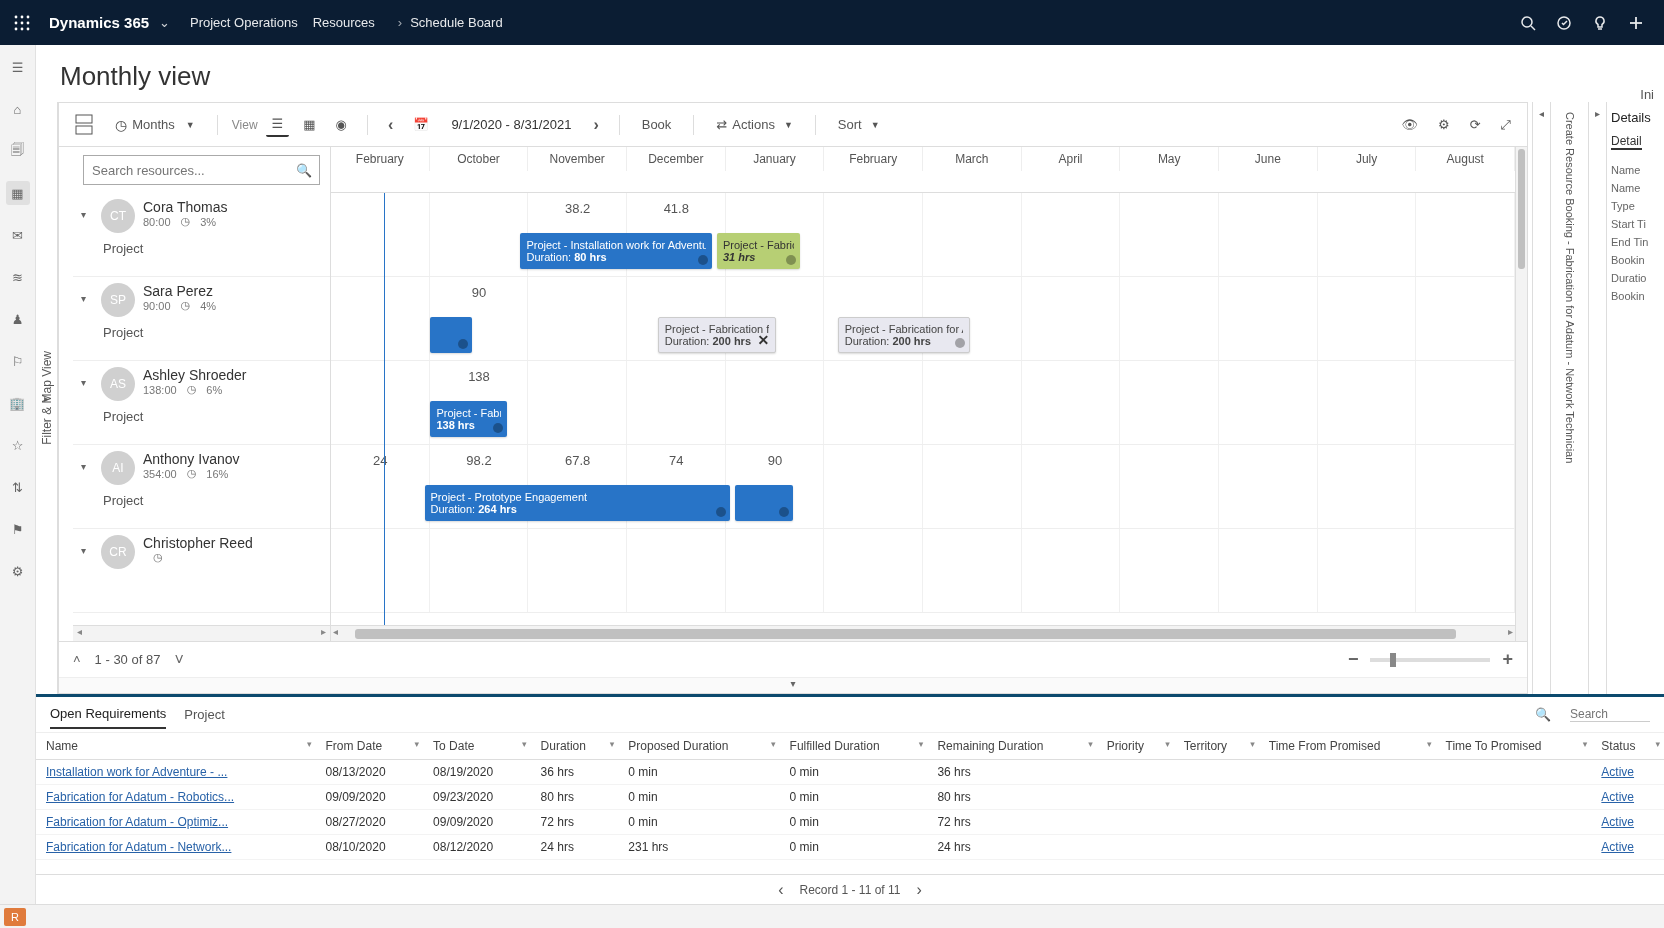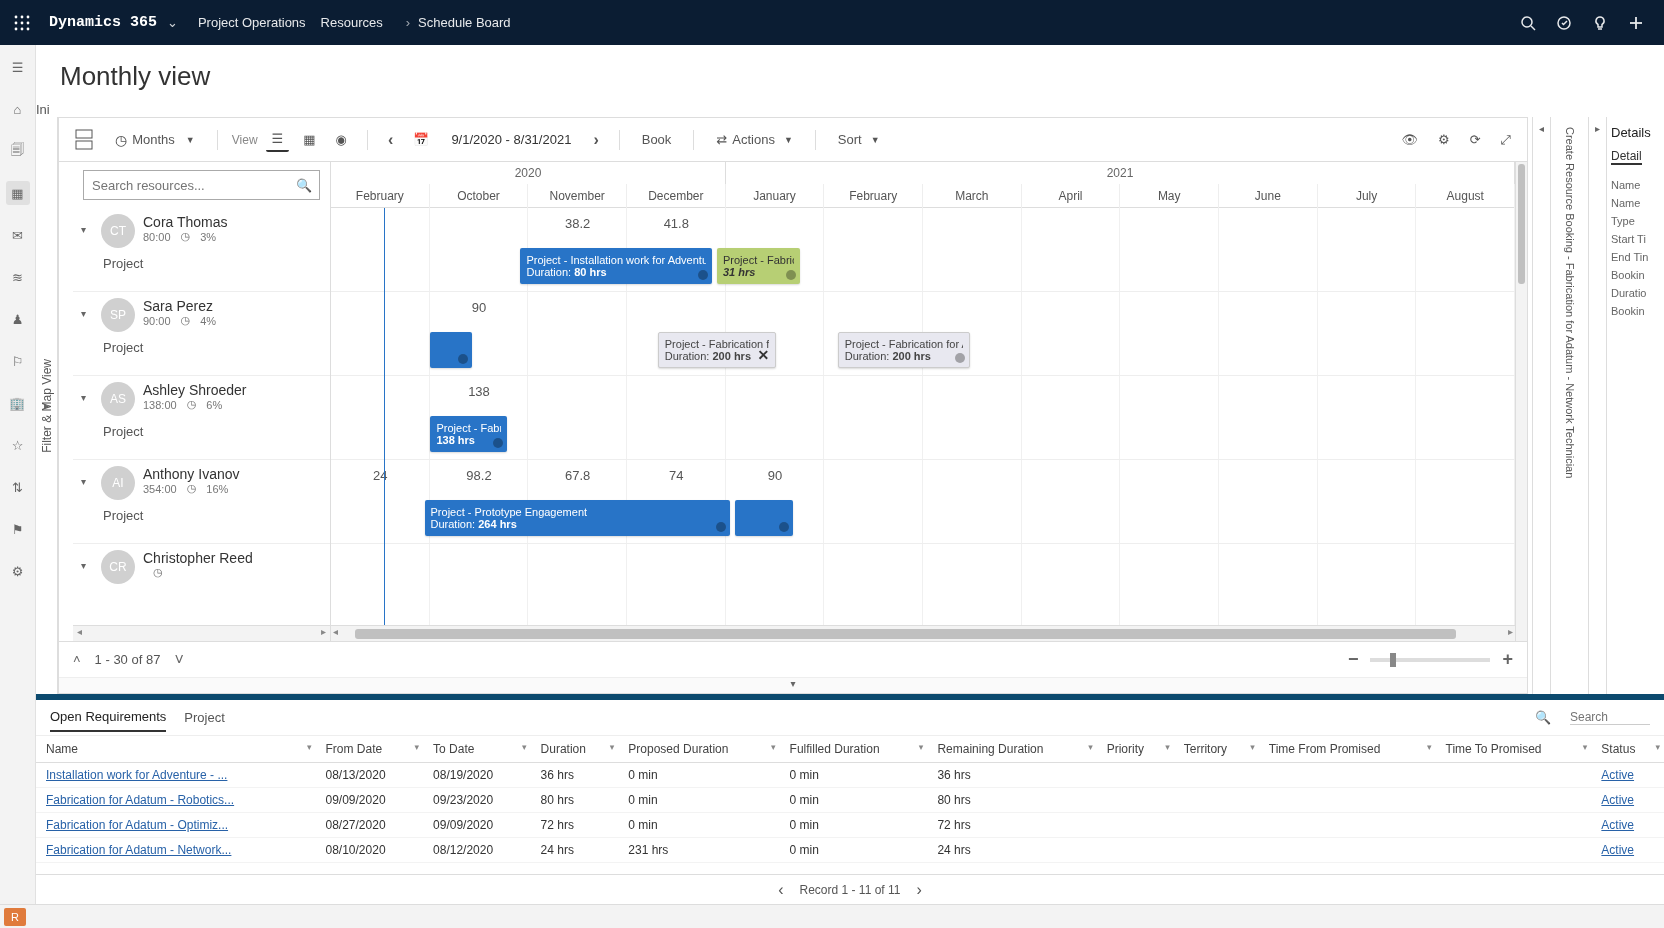--- a/index.html
+++ b/index.html
@@ -1,21 +1,21 @@
 <!DOCTYPE html>
 <html><head>
 <meta charset="utf-8">
 <style>
 * { box-sizing: border-box; margin: 0; padding: 0; font-family: "Segoe UI", Arial, sans-serif; }
 body { width: 1664px; height: 928px; overflow: hidden; background: #fff; display: flex; flex-direction: column; font-size: 13px; color: #333; }
 
 
 .topbar { height: 45px; background: #0b1d33; color: #fff; display: flex; align-items: center; padding: 0 10px; }
 .topbar .waffle { width: 24px; height: 24px; display: flex; align-items: center; justify-content: center; margin-right: 15px; cursor: pointer; }
-.topbar .brand { font-size: 15px; font-weight: 600; margin-right: 10px; font-family: Liberation Mono, monospace; }
+.topbar .brand { font-size: 15px; font-weight: 600; margin-right: 10px; }
 .topbar .chev { margin-right: 20px; opacity: .8; }
 .topbar .crumb { font-size: 13px; margin-right: 15px; opacity: .9; }
 .topbar .crumb-sep { margin: 0 8px; opacity: .6; }
 .topbar .spacer { flex: 1; }
 .topbar .tb-icon { width: 36px; height: 36px; display: flex; align-items: center; justify-content: center; cursor: pointer; opacity: .9; }
 
 
 .bodyrow { flex: 1; display: flex; overflow: hidden; }
 .leftnav { width: 36px; background: #f3f3f3; border-right: 1px solid #e1e1e1; display: flex; flex-direction: column; align-items: center; padding-top: 10px; gap: 18px; }
 .leftnav .lni { width: 24px; height: 24px; display: flex; align-items: center; justify-content: center; color: #666; cursor: pointer; }
@@ -92,21 +92,21 @@
 .right-rail { width: 38px; border-left: 1px solid #ddd; background: #fff; display: flex; flex-direction: column; }
 .right-rail .vtab2 { flex: 1; display: flex; align-items: flex-start; justify-content: center; padding-top: 10px; }
 .right-rail .vtxt2 { writing-mode: vertical-rl; font-size: 11px; color: #555; }
 
 .details-pane { width: 58px; border-left: 1px solid #ddd; background: #fff; padding: 8px 4px; overflow: hidden; }
 .details-pane .dh { font-size: 13px; color: #222; margin-bottom: 8px; }
 .details-pane .dt { font-size: 12px; color: #333; border-bottom: 2px solid #333; display: inline-block; margin-bottom: 8px; }
 .details-pane .df { font-size: 11px; color: #666; margin: 6px 0; white-space: nowrap; }
 
 
-.req-panel { height: 210px; border-top: 6px solid #0c4a6e; display: flex; flex-direction: column; background: #fff; }
+.req-panel { height: 210px; border-top: 3px solid #0c4a6e; display: flex; flex-direction: column; background: #fff; }
 .req-tabs { height: 36px; display: flex; align-items: center; padding: 0 14px; gap: 18px; border-bottom: 1px solid #eee; }
 .req-tab { font-size: 13px; color: #555; padding: 6px 0; cursor: pointer; }
 .req-tab.active { border-bottom: 2px solid #333; color: #222; }
 .req-tabs .rtspacer { flex: 1; }
 .req-search { width: 40px; text-align: right; color: #666; }
 .req-grid { flex: 1; overflow: auto; }
 .req-grid table { width: 100%; border-collapse: collapse; font-size: 12px; }
 .req-grid th { text-align: left; font-weight: 400; color: #444; padding: 6px 10px; border-bottom: 1px solid #ddd; position: relative; white-space: nowrap; }
 .req-grid th .fico { position: absolute; right: 4px; color: #888; font-size: 9px; }
 .req-grid td { padding: 5px 10px; border-bottom: 1px solid #f3f3f3; color: #333; white-space: nowrap; }
@@ -182,21 +182,21 @@
     <div class="lni">♟</div>
     <div class="lni">⚐</div>
     <div class="lni">🏢</div>
     <div class="lni">☆</div>
     <div class="lni">⇅</div>
     <div class="lni">⚑</div>
     <div class="lni">⚙</div>
   </div>
 
   <div class="content">
-    <div style="display:flex;align-items:flex-start;flex-direction:column;">
+    <div style="display:flex;align-items:flex-end;">
       <div class="page-title">Monthly view</div>
       <div style="flex:1"></div>
       <div style="padding-right:10px;color:#555;font-size:13px;">Ini</div>
     </div>
 
     <div class="board">
 
       <div class="vtab">
         <span style="font-size:10px;color:#666;position:absolute;">▸</span>
         <span class="vtxt">Filter &amp; Map View</span>
@@ -333,24 +333,20 @@
                 </div>
               </div>
             <div style="height:16px;background:#f3f3f3;border-top:1px solid #ddd;display:flex;justify-content:space-between;padding:0 4px;color:#888;font-size:10px;">
                 <span>◂</span>
                 <span>▸</span>
               </div>
           </div>
 
           <div class="timeline">
             <div class="tl-header">
-              <div class="tl-years" id="tl-years">
-                  <div class="tl-year" style="flex: 4 1 0%;">2020</div>
-                  <div class="tl-year" style="flex: 8 1 0%;">2021</div>
-                </div>
               <div class="tl-months" id="tl-months">
                   <div class="tl-month">February</div>
                   <div class="tl-month">October</div>
                   <div class="tl-month">November</div>
                   <div class="tl-month">December</div>
                   <div class="tl-month">January</div>
                   <div class="tl-month">February</div>
                   <div class="tl-month">March</div>
                   <div class="tl-month">April</div>
                   <div class="tl-month">May</div>

